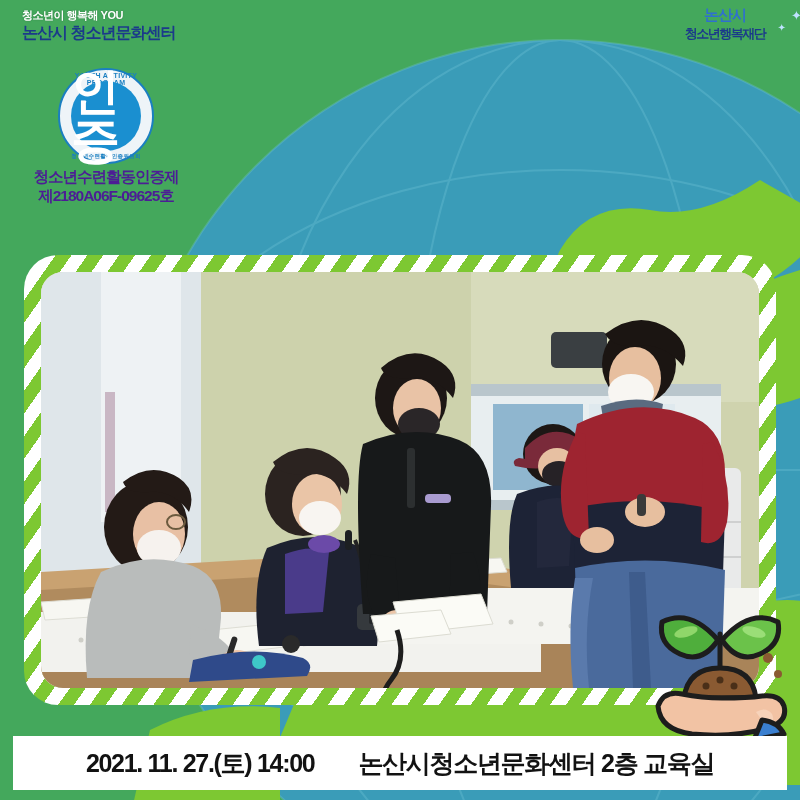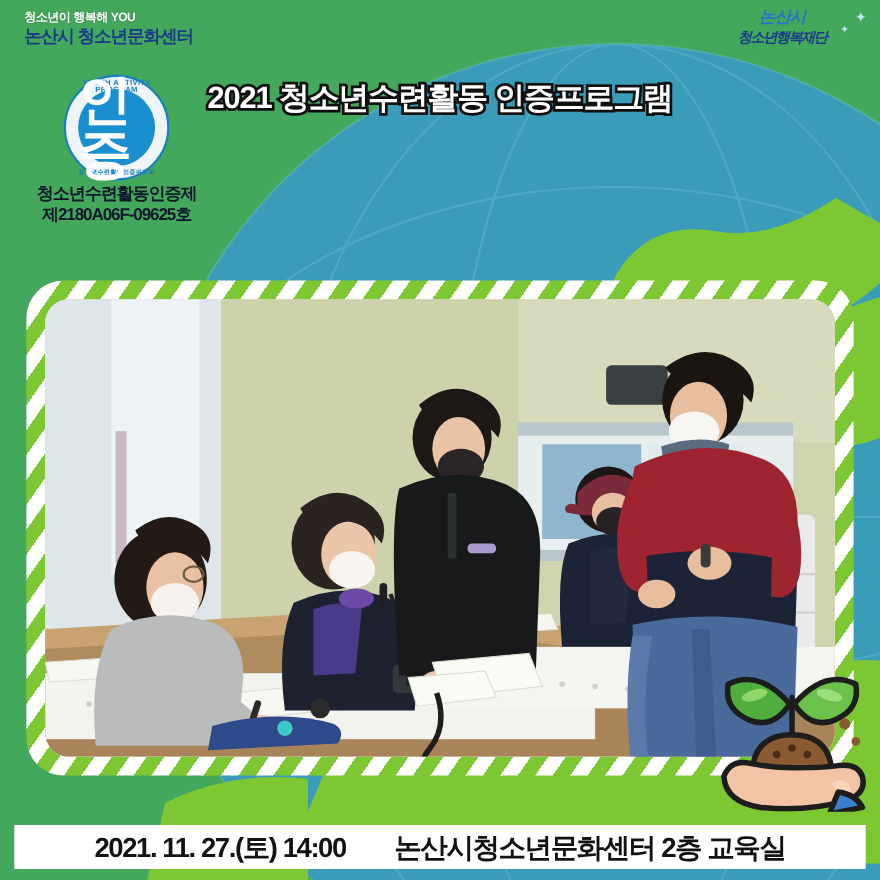--- a/index.html
+++ b/index.html
@@ -9,21 +9,21 @@
     background: #44a85c;
     position: relative;
   }
   #poster { position:absolute; inset:0; width:800px; height:800px; overflow:hidden; background:#44a85c; }
 
   
   .globe-layer { position:absolute; inset:0; pointer-events:none; }
 
   
   .logo-tl { position:absolute; left:22px; top:8px; width:165px; height:48px; }
-  .logo-tr { position:absolute; right:14px; top:6px; width:150px; height:52px;font-style:italic; }
+  .logo-tr { position:absolute; right:0; top:6px; width:150px; height:52px; }
   .logo-line { display:block; white-space:nowrap; }
   .logo-l1 { font-size:11px; font-weight:bold; color:#ffffff; letter-spacing:-0.5px; text-shadow:0 0 2px rgba(0,0,0,.25); }
   .logo-l2 { font-size:16px; font-weight:bold; color:#1b3a8a; letter-spacing:-1px; }
   .logo-tr .tr1 { font-size:15px; font-weight:bold; color:#2f6fd0; letter-spacing:-1px; text-align:center; }
   .logo-tr .tr2 { font-size:13px; font-weight:bold; color:#1b3a8a; letter-spacing:-1.5px; text-align:center; }
   .sparkle { position:absolute; color:#bfe3ff; font-size:13px; }
 
   
   .cert { position:absolute; left:16px; top:68px; width:180px; }
   .cert-badge { width:96px; height:96px; margin:0 auto; position:relative; }
@@ -36,21 +36,21 @@
     background:#1a8fd0; display:flex; align-items:center; justify-content:center;
   }
   .cert-inner span { color:#ffffff; font-size:49px; font-weight:bold; letter-spacing:-3px; line-height:1; }
   .cert-arc-top, .cert-arc-bot {
     position:absolute; left:0; right:0; text-align:center;
     font-size:7px; font-weight:bold; color:#1a7fc1; letter-spacing:.3px;
   }
   .cert-arc-top { top:4px; }
   .cert-arc-bot { bottom:4px; font-size:5.5px; }
   .cert-text { text-align:center; margin-top:4px; }
-  .cert-text div { font-size:15.5px; font-weight:bold; color:#0f172a; letter-spacing:-1px; line-height:1.22; }
+  .cert-text div { font-size:15.5px; font-weight:bold; color:#4c1d95; letter-spacing:-1px; line-height:1.22; }
 
   
   .subtitle {
     position:absolute; left:0; right:0; top:70px; text-align:center;
     font-size:28px; font-weight:bold; letter-spacing:-1px; color:#ffffff;
     -webkit-text-stroke:5px #111111; paint-order:stroke fill;
     text-shadow:0 2px 0 rgba(0,0,0,.2);
   }
   .maintitle {
     position:absolute; left:0; right:0; top:122px; text-align:center;
@@ -73,21 +73,21 @@
     position:relative; width:100%; height:100%; border-radius:22px; overflow:hidden;
     background:#cdd2b0;
     box-shadow:0 0 0 3px rgba(255,255,255,.6) inset;
   }
 
   
   .sprout { position:absolute; right:10px; bottom:62px; width:140px; height:150px; }
 
   
   .footer {
-    position:absolute; left:13px; right:13px; bottom:10px; height:40px;
+    position:absolute; left:13px; right:13px; bottom:10px; height:54px;
     background:#ffffff; display:flex; align-items:center; justify-content:center; gap:44px;
   }
   .footer div { font-size:25px; font-weight:bold; color:#121212; letter-spacing:-1.3px; white-space:nowrap; }
 </style>
 </head>
 <body>
 
 <div id="poster">
 
   <svg class="globe-layer" viewBox="0 0 800 800" preserveAspectRatio="none">
@@ -133,21 +133,20 @@
       <div class="cert-inner">
         <span>인증</span>
       </div>
     </div>
     <div class="cert-text">
       <div>청소년수련활동인증제</div>
       <div>제2180A06F-09625호</div>
     </div>
   </div>
 
-  <div class="subtitle">2021 청소년수련활동 인증프로그램</div>
 
 
   <div class="photo-frame">
     <div class="photo">
       <svg viewBox="0 0 718 416" preserveAspectRatio="none" style="position:absolute;inset:0;width:100%;height:100%;">
 
         <rect x="0" y="0" width="718" height="416" fill="#cfd3ae"></rect>
         <rect x="0" y="0" width="160" height="300" fill="#dfe6ea"></rect>
         <rect x="60" y="0" width="80" height="250" fill="#eef2f4"></rect>
         <rect x="64" y="120" width="10" height="120" fill="#c9b7c4"></rect>

